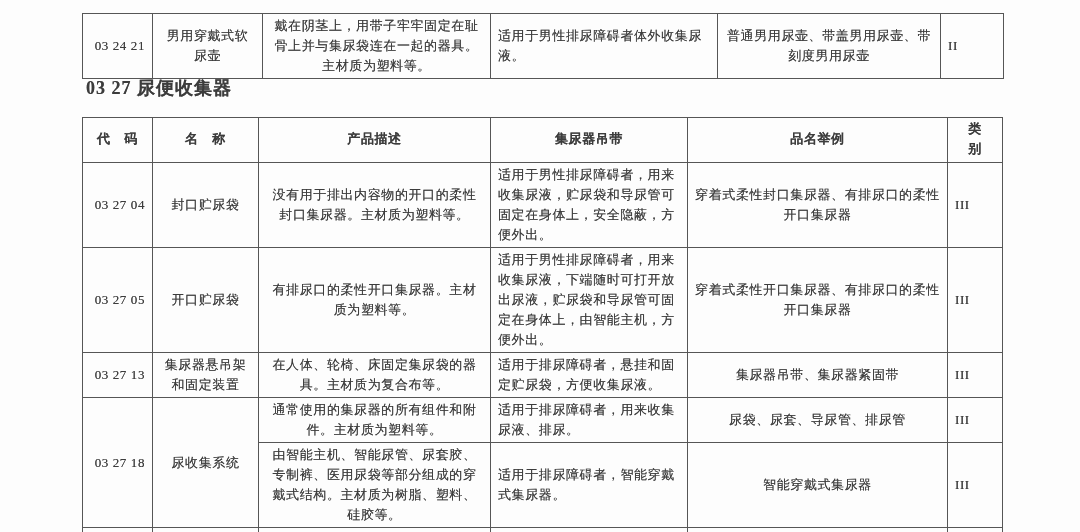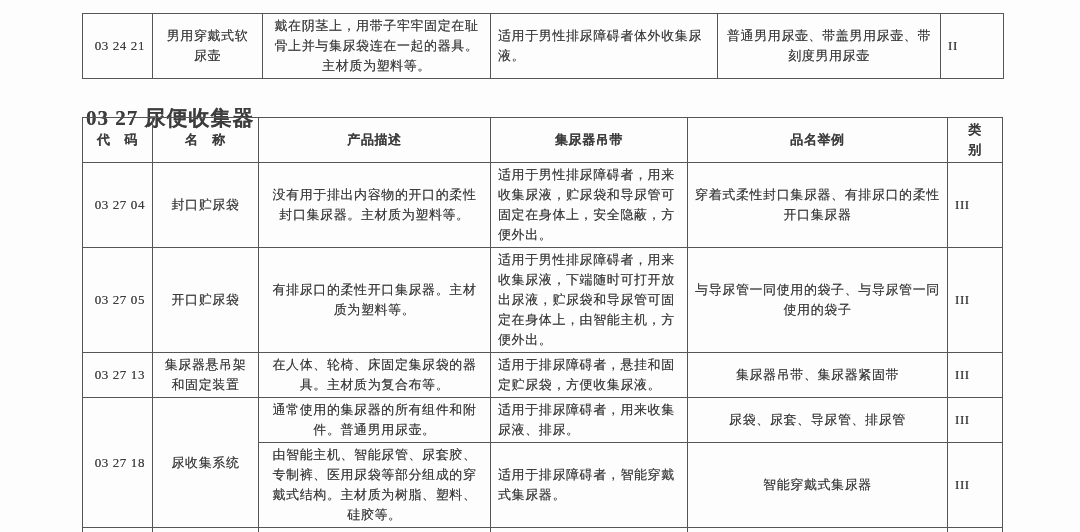--- a/index.html
+++ b/index.html
@@ -38,28 +38,28 @@
     letter-spacing:1px;
   }
   td.col-code{text-align:right;letter-spacing:1.5px;padding:2px 2px;}
   td.col-name{text-align:center;padding:2px 6px;font-family:Liberation Serif, serif;}
   td.col-desc{text-align:center;}
   td.col-use{font-size:12px;letter-spacing:0.2px;line-height:19px;margin-left:9px;}
   td.col-ex{text-align:center;}
   td.col-class{text-align:left;letter-spacing:0.5px;}
   .section-title{
     position:absolute;
-    left:86px;top:104px;
-    font-size:21px;
+    left:86px;top:76px;
+    font-size:18px;
     font-weight:bold;
     letter-spacing:1px;
     text-shadow:0 0 0.5px #777;
   }
   tr.h-top{height:64px;}
-  tr.h-hdr{height:22px;}
+  tr.h-hdr{height:22px;font-family:Liberation Mono, monospace;}
   tr.h-r0{height:57px;}
   tr.h-r1{height:84px;}
   tr.h-r2{height:42px;}
   tr.h-r3{height:43px;}
   tr.h-r4{height:64px;}
   tr.h-r5{height:44px;}
 </style>
 </head>
 <body>
 
@@ -114,37 +114,37 @@
       <td class="col-use">适用于男性排尿障碍者，用来收集尿液，贮尿袋和导尿管可固定在身体上，安全隐蔽，方便外出。</td>
       <td class="col-ex">穿着式柔性封口集尿器、有排尿口的柔性开口集尿器</td>
       <td class="col-class">III</td>
     </tr>
 
     <tr class="h-r1">
       <td class="col-code">03 27 05</td>
       <td class="col-name">开口贮尿袋</td>
       <td class="col-desc">有排尿口的柔性开口集尿器。主材质为塑料等。</td>
       <td class="col-use">适用于男性排尿障碍者，用来收集尿液，下端随时可打开放出尿液，贮尿袋和导尿管可固定在身体上，由智能主机，方便外出。</td>
-      <td class="col-ex">与导尿管一同使用的袋子、与导尿管一同使用的袋子</td>
+      <td class="col-ex">穿着式柔性开口集尿器、有排尿口的柔性开口集尿器</td>
       <td class="col-class">III</td>
     </tr>
 
     <tr class="h-r2">
       <td class="col-code">03 27 13</td>
       <td class="col-name">集尿器悬吊架和固定装置</td>
       <td class="col-desc">在人体、轮椅、床固定集尿袋的器具。主材质为复合布等。</td>
       <td class="col-use">适用于排尿障碍者，悬挂和固定贮尿袋，方便收集尿液。</td>
       <td class="col-ex">集尿器吊带、集尿器紧固带</td>
       <td class="col-class">III</td>
     </tr>
 
     <tr class="h-r3">
       <td class="col-code" rowspan="2">03 27 18</td>
       <td class="col-name" rowspan="2">尿收集系统</td>
-      <td class="col-desc">通常使用的集尿器的所有组件和附件。普通男用尿壶。</td>
+      <td class="col-desc">通常使用的集尿器的所有组件和附件。主材质为塑料等。</td>
       <td class="col-use">适用于排尿障碍者，用来收集尿液、排尿。</td>
       <td class="col-ex">尿袋、尿套、导尿管、排尿管</td>
       <td class="col-class">III</td>
     </tr>
 
     <tr class="h-r4">
       <td class="col-desc">由智能主机、智能尿管、尿套胶、专制裤、医用尿袋等部分组成的穿戴式结构。主材质为树脂、塑料、硅胶等。</td>
       <td class="col-use">适用于排尿障碍者，智能穿戴式集尿器。</td>
       <td class="col-ex">智能穿戴式集尿器</td>
       <td class="col-class">III</td>

